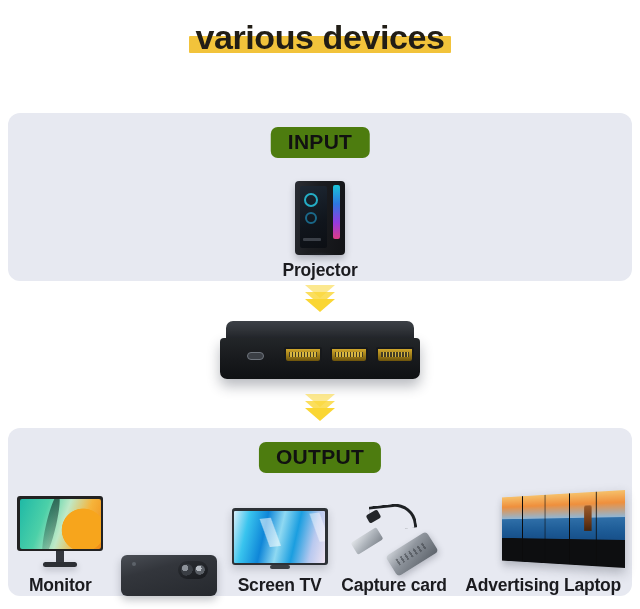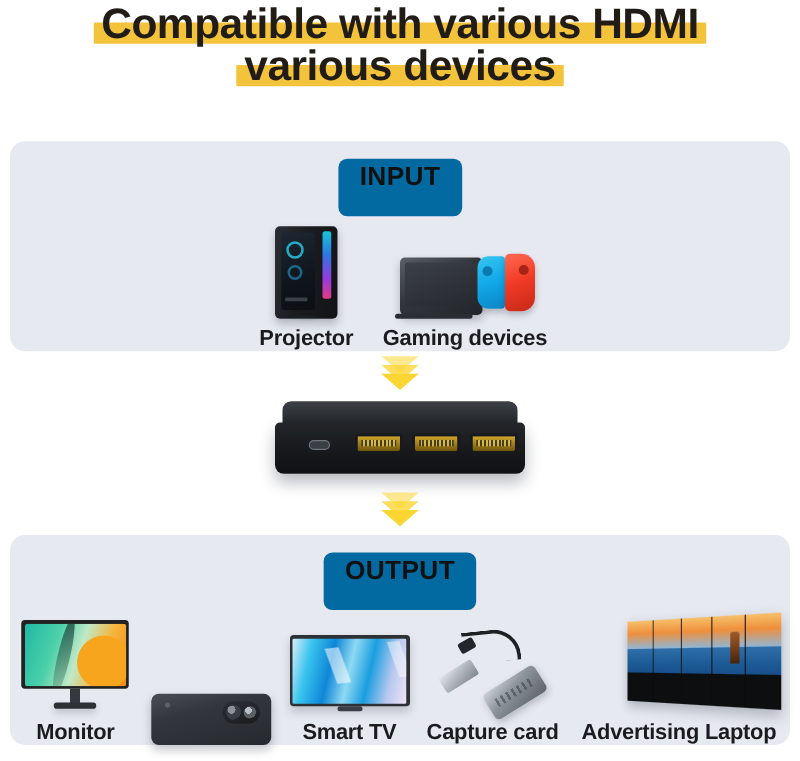--- a/index.html
+++ b/index.html
@@ -43,23 +43,23 @@
     background: #E7E9F1;
     border-radius: 12px;
   }
   .panel-input  { top: 113px; height: 168px; }
   .panel-output { top: 428px; height: 168px; }
 
   .badge {
     position: absolute;
     left: 50%; transform: translateX(-50%);
     top: 14px;
-    background: #0369a1;
+    background: #4d7c0f;
     border-radius: 7px;
-    padding: 4px 17px 20px 17px;
+    padding: 4px 17px 5px 17px;
     font-size: 21px;
     font-weight: 700;
     color: #111;
     letter-spacing: 0.3px;
     line-height: 1.05;
   }
 
   .row {
     position: absolute;
     left: 0; right: 0;
@@ -462,24 +462,20 @@
     width: 60%; height: 5px;
     background: radial-gradient(ellipse at center, rgba(60,65,80,.22) 0%, rgba(60,65,80,0) 70%);
   }
 </style>
 </head>
 <body>
 
 <div class="page">
 
   <div class="title-block">
-    <div class="title-line">
-      <span class="title-hl"></span>
-      <span class="title-text">Compatible with various HDMI</span>
-    </div>
     <br>
     <div class="title-line">
       <span class="title-hl"></span>
       <span class="title-text">various devices</span>
     </div>
   </div>
 
   <div class="panel panel-input">
     <div class="badge">INPUT</div>
 
@@ -493,33 +489,20 @@
             <div class="pc-fan2"></div>
             <div class="pc-slot"></div>
             <div class="pc-rgb"></div>
             <div class="shadow-el"></div>
           </div>
         </div>
         <div class="caption">Projector</div>
       </div>
 
 
-      <div class="cell c-gaming">
-        <div class="art">
-          <div class="switch-dev">
-            <div class="sw-body">
-                <div class="sw-screen"></div>
-              </div>
-            <div class="sw-stand"></div>
-            <div class="joy-l"></div>
-            <div class="joy-r"></div>
-          </div>
-        </div>
-        <div class="caption">Gaming devices</div>
-      </div>
 
 
 
     </div>
   </div>
 
   <div class="device-wrap">
 
     <div class="arrow arrow-top">
       <div class="chev c1"></div>
@@ -574,21 +557,21 @@
 
       <div class="cell c-tv">
         <div class="art">
           <div class="tv">
             <div class="tv-frame">
                 <div class="tv-img"></div>
               </div>
             <div class="tv-foot"></div>
           </div>
         </div>
-        <div class="caption">Smart TV</div>
+        <div class="caption">Screen TV</div>
       </div>
 
       <div class="cell c-capture">
         <div class="art">
           <div class="capture">
             <div class="cap-cable"></div>
             <div class="cap-usb"></div>
             <div class="cap-plug"></div>
             <div class="cap-dongle"></div>
           </div>

